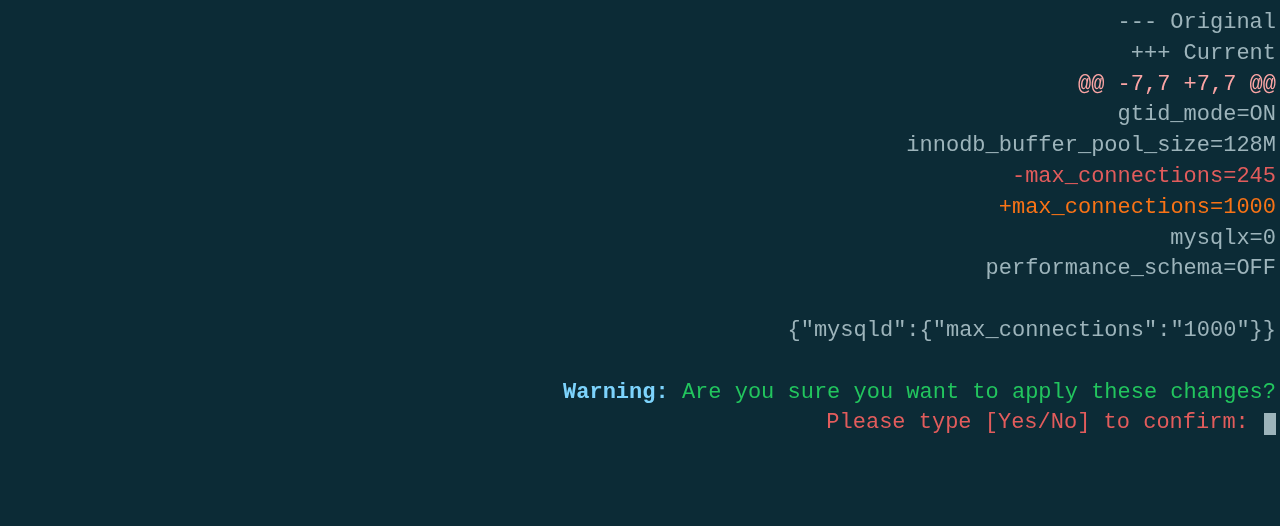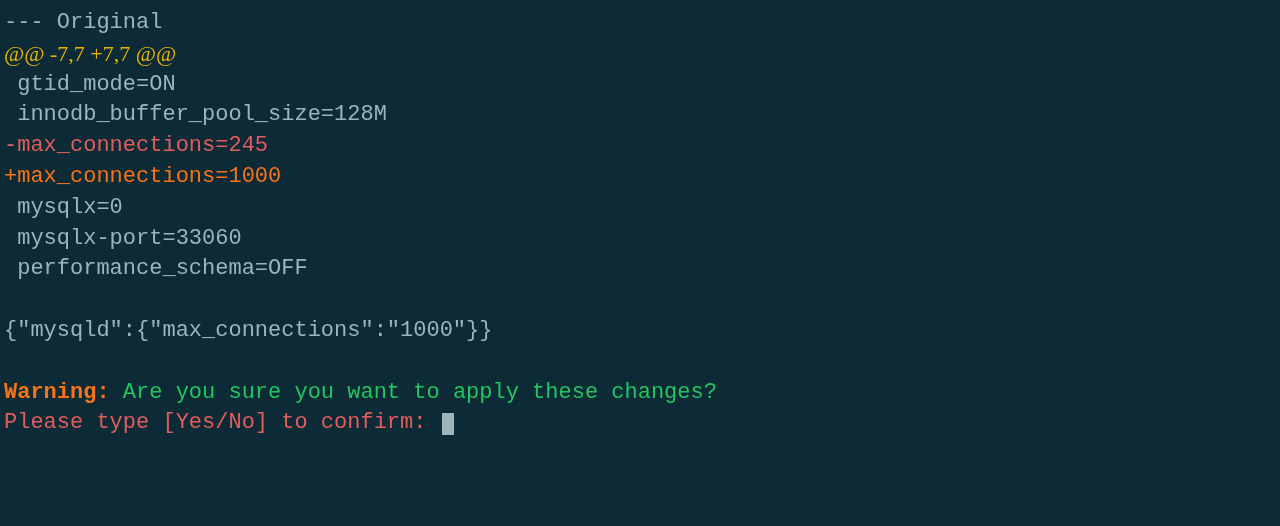--- a/index.html
+++ b/index.html
@@ -16,39 +16,39 @@
       padding: 0;
       width: 1280px;
       height: 526px;
       overflow: hidden;
     }
     .terminal {
       padding: 8px 4px;
     }
     .line {
       white-space: pre;
+      text-align: right;
     }
     .diff-header {
       color: #9db4bb;
     }
     .diff-hunk {
-      color: #eab308;
-      font-family: Liberation Serif, serif;
+      color: #fca5a5;
     }
     .diff-context {
       color: #9db4bb;
     }
     .diff-removed {
       color: #e25c5c;
     }
     .diff-added {
       color: #f97316;
     }
     .warning-label {
-      color: #f97316;
+      color: #7dd3fc;
       font-weight: bold;
     }
     .warning-text {
       color: #22c55e;
     }
     .prompt-text {
       color: #e25c5c;
     }
     .cursor {
       display: inline-block;
@@ -60,26 +60,26 @@
     }
     .blank-line {
       height: 1.4em;
     }
   </style>
 </head>
 <body>
 
 <div class="terminal">
   <div class="line diff-header">--- Original</div>
+  <div class="line diff-header">+++ Current</div>
   <div class="line diff-hunk">@@ -7,7 +7,7 @@</div>
   <div class="line diff-context"> gtid_mode=ON</div>
   <div class="line diff-context"> innodb_buffer_pool_size=128M</div>
   <div class="line diff-removed">-max_connections=245</div>
   <div class="line diff-added">+max_connections=1000</div>
   <div class="line diff-context"> mysqlx=0</div>
-  <div class="line diff-context"> mysqlx-port=33060</div>
   <div class="line diff-context"> performance_schema=OFF</div>
   <div class="blank-line"></div>
   <div class="line">{"mysqld":{"max_connections":"1000"}}</div>
   <div class="blank-line"></div>
   <div class="line"><span class="warning-label">Warning:</span><span class="warning-text"> Are you sure you want to apply these changes?</span></div>
   <div class="line"><span class="prompt-text">Please type [Yes/No] to confirm: </span><span class="cursor"></span></div>
 </div>
 
 </body></html>

